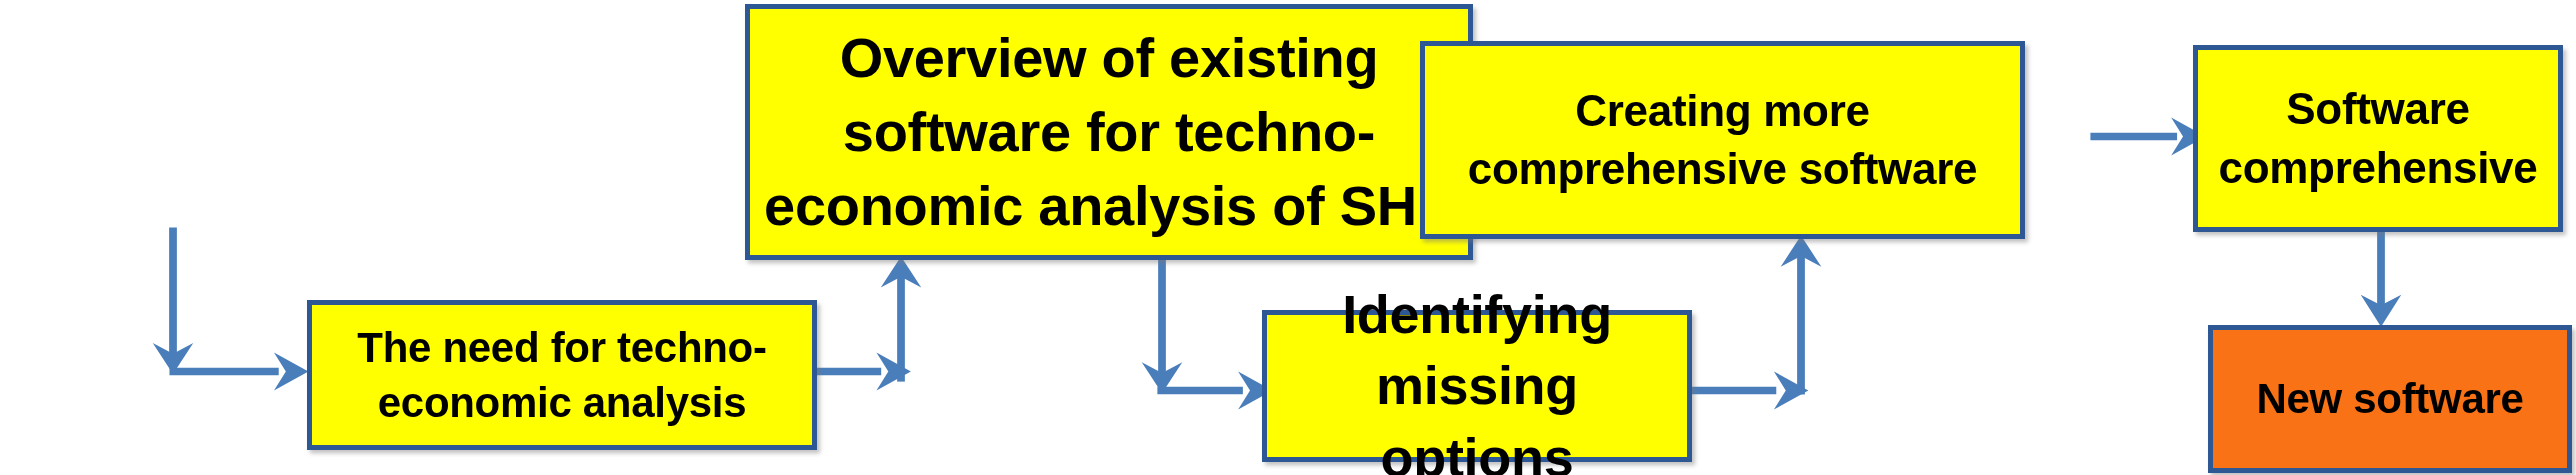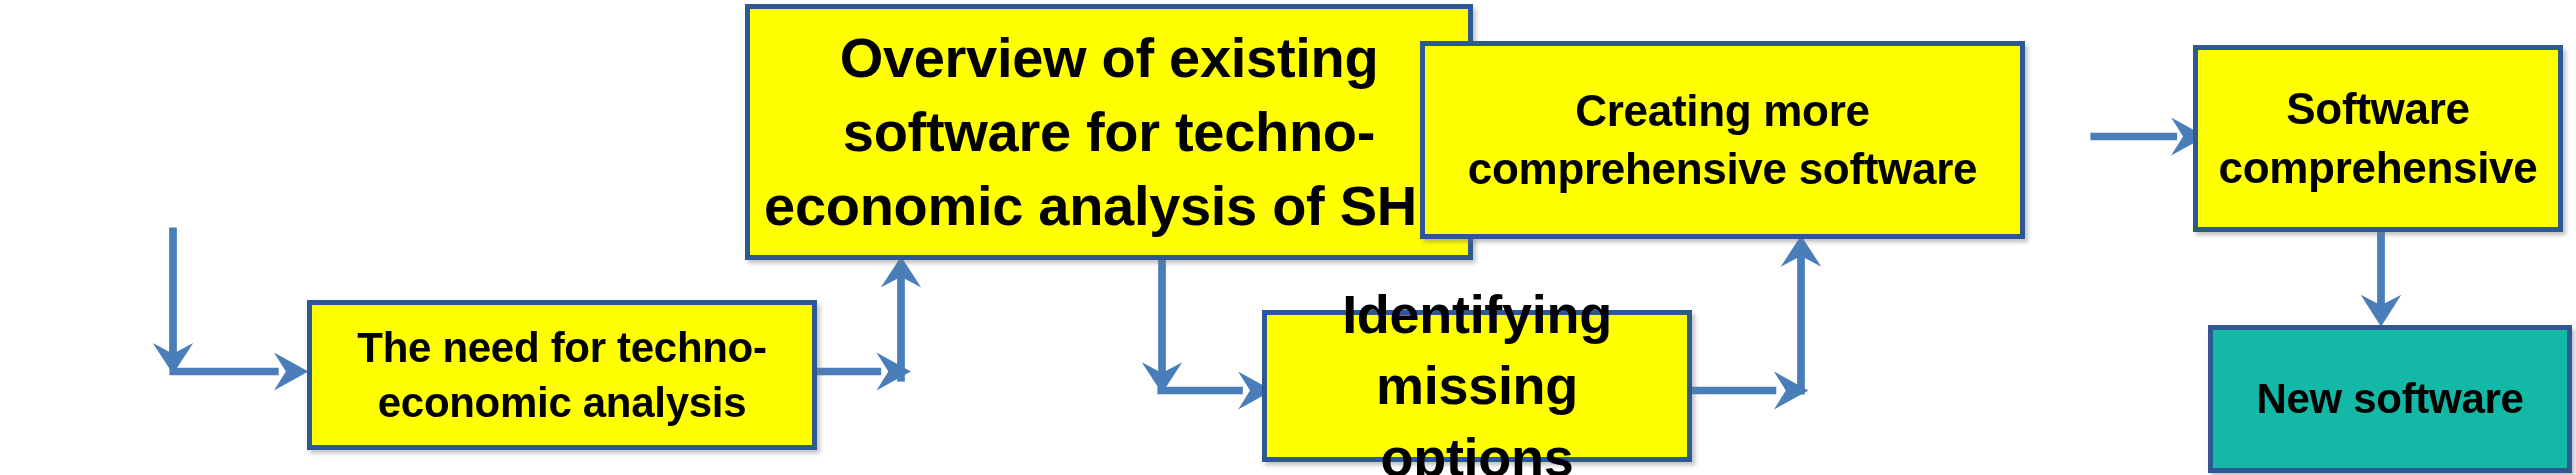--- a/index.html
+++ b/index.html
@@ -21,21 +21,21 @@
     text-align:center;
     color:#000000;
     font-weight:bold;
     line-height:1.32;
     letter-spacing:-0.3px;
     padding:2.4px 8.3px;
     box-shadow:3px 3.6px 4.2px rgba(120,120,120,0.45);
   }
   .node .label{white-space:pre-line;display:block;width:100%;}
   .fill-yellow{background:#ffff00;}
-  .fill-pink{background:#14b8a6;}
+  .fill-pink{background:#f97316;}
 
   
   #n-benefits      {left:13px;  top:41px;  width:538px;  height:189px; font-size:44px;}
   #n-need          {left:307px; top:300px; width:510px;  height:150px; font-size:42px;}
   #n-overview      {left:745px;top:3.6px;   width:728px; height:256px; font-size:56px;}
   #n-identifying   {left:1262px;top:310px; width:430px;  height:152px; font-size:54px;}
   #n-creating      {left:1420px;top:41px;  width:605px; height:198px; font-size:44px;}
   #n-verification  {left:2193px;top:45px;  width:370px;  height:187px; font-size:44px;}
   #n-newsoftware   {left:2208px;top:325px; width:364px;  height:148px; font-size:42px;}
 

